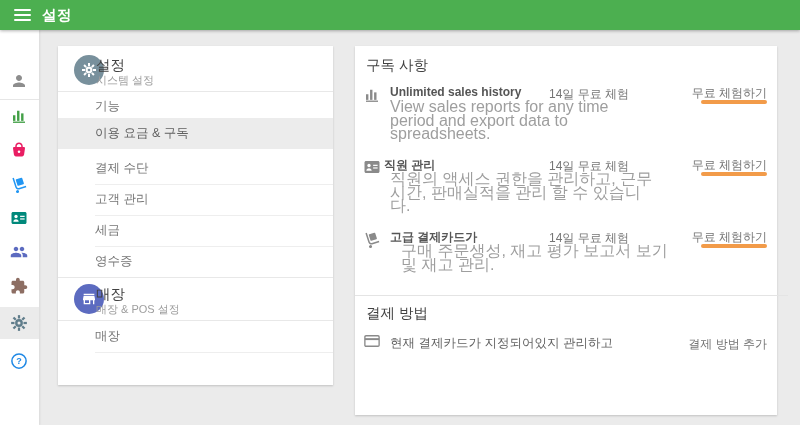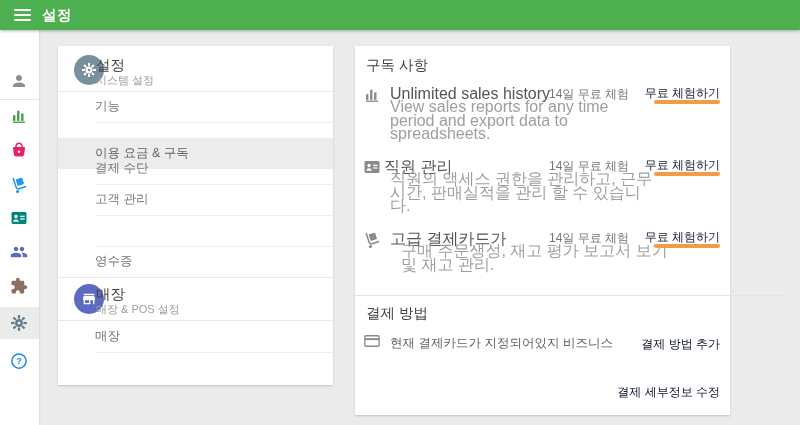--- a/index.html
+++ b/index.html
@@ -21,40 +21,40 @@
   
   .rail{left:0;top:30px;width:39px;height:395px;background:#fff;box-shadow:1px 0 2px rgba(0,0,0,.08);z-index:5;}
   .rail-divider{left:0;top:69px;width:39px;height:1px;background:#e6e6e6;}
   .rail-active{left:0;top:277px;width:39px;height:32px;background:#ebebeb;}
   .rail-icon{left:10px;width:18px;height:18px;cursor:pointer;}
   .rail-icon svg{width:18px;height:18px;}
 
   
   .card{background:#fff;box-shadow:0 1px 2px rgba(0,0,0,.18);}
   .menu-card{left:58px;top:46px;width:275px;height:339px;}
-  .content-card{left:355px;top:46px;width:375px;height:369px;}
+  .content-card{left:355px;top:46px;width:375px;height:369px;padding-left:47px;}
 
   
   .sec-circle{width:30px;height:30px;border-radius:50%;display:flex;align-items:center;justify-content:center;}
   .sec-circle svg{width:16px;height:16px;}
   .sec-title{font-size:14.5px;color:#424242;font-weight:500;}
   .sec-sub{font-size:11px;color:#9e9e9e;}
   .menu-item{left:0;width:275px;height:31px;line-height:31px;font-size:12.5px;color:#757575;padding-left:37px;box-sizing:border-box;cursor:pointer;}
   .menu-item.active{background:#ececec;color:#616161;}
   .div-full{left:0;width:275px;height:1px;background:#e8e8e8;}
   .div-indent{left:37px;width:238px;height:1px;background:#eeeeee;}
 
   
   .panel-title{font-size:14.5px;color:#424242;font-weight:500;}
   .sub-icon{width:18px;height:18px;color:#8a8a8a;}
   .sub-icon svg{width:18px;height:18px;}
-  .sub-name{font-size:16px;font-weight:400;color:#555;}
+  .sub-name{font-size:12px;font-weight:700;color:#555;}
   .sub-desc{font-size:16px;line-height:13.5px;color:#9e9e9e;white-space:pre-line;}
   .trial{font-size:12px;color:#757575;}
-  .green-link{font-size:12px;color:#0f172a;cursor:pointer;text-align:right;}
+  .green-link{font-size:12px;color:#737373;cursor:pointer;text-align:right;}
   .orange-bar{height:4px;border-radius:2px;background:#f29b49;}
   .card-div{left:0;width:433px;height:1px;background:#e4e4e4;}
   .pay-msg{font-size:12.5px;color:#616161;}
   .pay-para{font-size:11.5px;line-height:16px;color:#757575;white-space:pre-line;}
 </style>
 </head>
 <body>
 
 <div class="abs header">
   <div class="abs hamburger">
@@ -163,25 +163,26 @@
           <line x1="16.3" y1="7.7" x2="19.4" y2="4.6"></line>
         </g>
       </svg>
   </div>
   <div class="abs sec-title" style="left:38px;top:10px">설정</div>
   <div class="abs sec-sub" style="left:38px;top:27px">시스템 설정</div>
   <div class="abs div-full" style="top:45px"></div>
 
   <div class="abs menu-item" style="top:45px">기능</div>
   <div class="abs div-indent" style="top:76px"></div>
-  <div class="abs menu-item active" style="top:92px">이용 요금 &amp; 구독</div>
+  <div class="abs menu-item active" style="top:72px">이용 요금 &amp; 구독</div>
   <div class="abs menu-item" style="top:107px">결제 수단</div>
   <div class="abs div-indent" style="top:138px"></div>
   <div class="abs menu-item" style="top:138px">고객 관리</div>
   <div class="abs div-indent" style="top:169px"></div>
+  <div class="abs menu-item" style="top:169px">세금</div>
   <div class="abs div-indent" style="top:200px"></div>
   <div class="abs menu-item" style="top:200px">영수증</div>
   <div class="abs div-full" style="top:231px"></div>
 
   <div class="abs sec-circle" style="left:16px;top:238px;background:#5c6bc0">
     <svg viewBox="0 0 24 24" fill="#fff">
         <path d="M20,4H4v2h16V4z M21,14v-2l-1-5H4l-1,5v2h1v6h10v-6h4v6h2v-6H21z M6,18v-4h6v4H6z"></path>
       </svg>
   </div>
   <div class="abs sec-title" style="left:38px;top:239px">매장</div>
@@ -246,17 +247,16 @@
 
   <div class="abs card-div" style="top:249px"></div>
 
   <div class="abs panel-title" style="left:11px;top:258px">결제 방법</div>
   <div class="abs sub-icon" style="left:8px;top:286px">
     <svg viewBox="0 0 24 24" fill="none" stroke="currentColor">
         <rect x="2.5" y="5" width="19" height="14" rx="1.5" stroke-width="1.8"></rect>
         <line x1="2.5" y1="9.5" x2="21.5" y2="9.5" stroke-width="2.6"></line>
       </svg>
   </div>
-  <div class="abs pay-msg" style="left:35px;top:289px">현재 결제카드가 지정되어있지 비즈니스</div>
+  <div class="abs pay-msg" style="left:35px;top:289px">현재 결제카드가 지정되어있지 관리하고</div>
   <div class="abs green-link" style="right:10px;top:290px">결제 방법 추가</div>
 
-  <div class="abs green-link" style="right:10px;top:338px">결제 세부정보 수정</div>
 </div>
 
 </body></html>

